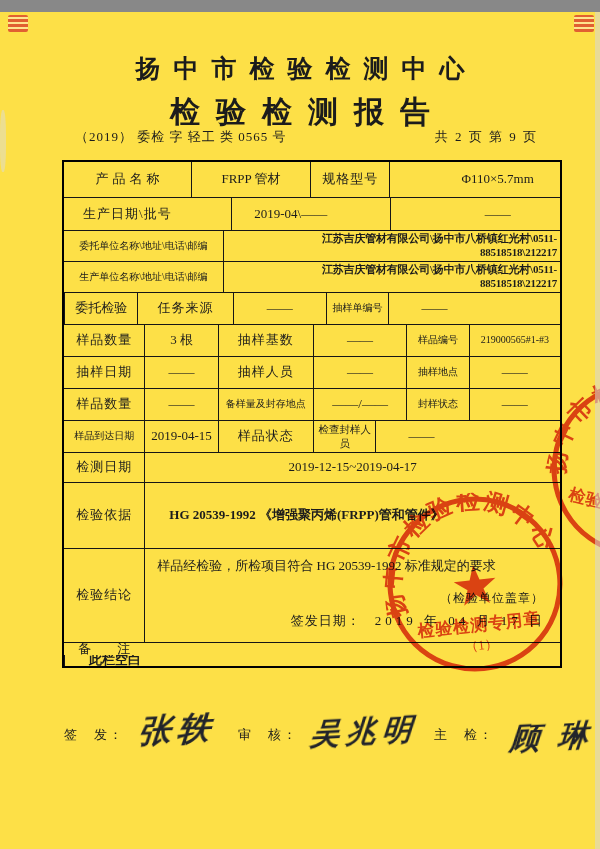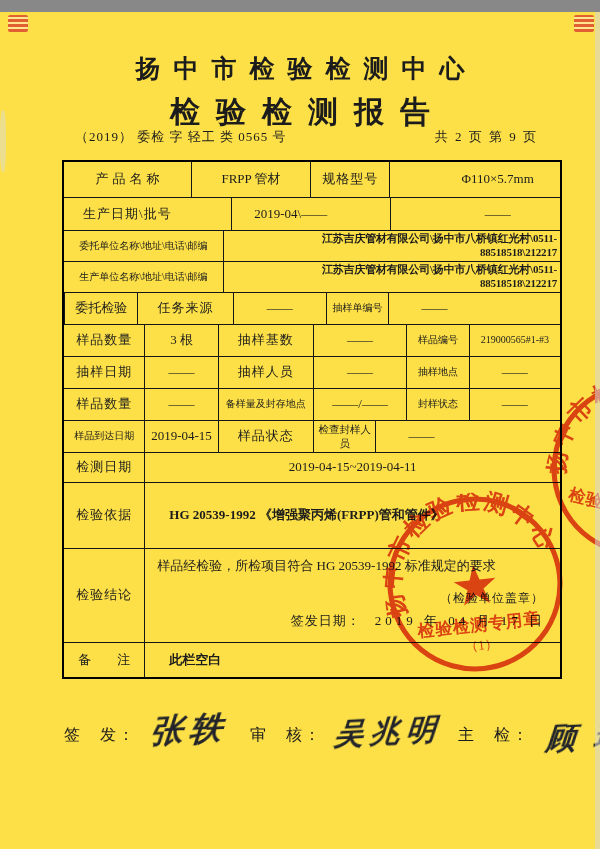--- a/index.html
+++ b/index.html
@@ -47,35 +47,35 @@
 
   
   .w-a1{width:25.6%;} .w-a2{width:24%;} .w-a3{width:16%;} .w-a4{width:34.4%;padding-left:48px;}
   .w-b1{width:32%;}  .w-b2{width:68%;}
   .w-c1{width:16.2%;} .w-c2{width:14.8%;} .w-c3{width:19.2%;}
   .w-c4{width:18.8%;} .w-c5{width:12.6%;} .w-c6{width:18.4%;}
   .w-d2{width:83.8%;}
 
   .h-r1{height:35px;} .h-r2{height:33px;gap:40px;} .h-r34{height:31px;}
   .h-r59{height:32px;} .h-r10{height:30px;} .h-r11{height:66px;}
-  .h-r12{height:94px;} .h-r13{height:35px;}
+  .h-r12{height:94px;} .h-r13{height:24px;flex-direction:column;}
 
   
   .conclusion-cell { flex-direction:column; align-items:stretch; justify-content:flex-start; padding:0; }
   .concl-text { text-align:left; font-size:13px; margin:9px 10px 0 12px; }
   .concl-seal-note { text-align:right; font-size:12px; margin-top:17px; padding-right:16px; letter-spacing:1px; }
   .concl-issue { text-align:right; font-size:13px; margin-top:7px; padding-right:14px; letter-spacing:1px; }
   .concl-issue .date { letter-spacing:4px; margin-left:14px; }
 
   
   .sig-row {
     position:absolute; left:64px; top:692px; width:505px; height:62px;
     display:flex; align-items:center;
   }
-  .sig-label { font-size:16px; letter-spacing:2px; white-space:nowrap; }
+  .sig-label { font-size:13px; letter-spacing:2px; white-space:nowrap; }
   .sig-name {
     font-size:33px; font-weight:600; font-style:italic; white-space:nowrap;
     transform:rotate(-3deg) skewX(-8deg); color:#22242a;
     filter:blur(0.3px); letter-spacing:6px;
   }
   .sig-name.n1 { margin:0 22px 10px 14px; }
   .sig-name.n2 { margin:0 16px 6px 12px; font-size:30px; }
   .sig-name.n3 { margin:4px 0 0 16px; font-size:30px; letter-spacing:18px; }
 
   
@@ -172,21 +172,21 @@
     <div class="t-row h-r59">
       <div class="t-cell nb w-c1 tight">样品到达日期</div>
       <div class="t-cell w-c2">2019-04-15</div>
       <div class="t-cell w-c3 lbl2">样品状态</div>
       <div class="t-cell w-c5 xtight">检查封样人员</div>
       <div class="t-cell w-c6">——</div>
     </div>
 
     <div class="t-row h-r10">
       <div class="t-cell nb w-c1 lbl2">检测日期</div>
-      <div class="t-cell w-d2">2019-04-15~2019-04-11</div>
+      <div class="t-cell w-d2">2019-12-15~2019-04-17</div>
     </div>
 
     <div class="t-row h-r11">
       <div class="t-cell nb w-c1 lbl2">检验依据</div>
       <div class="t-cell w-d2 left">HG 20539-1992 《增强聚丙烯(FRPP)管和管件》</div>
     </div>
 
     <div class="t-row h-r12">
       <div class="t-cell nb w-c1 lbl2">检验结论</div>
       <div class="t-cell w-d2 conclusion-cell">

